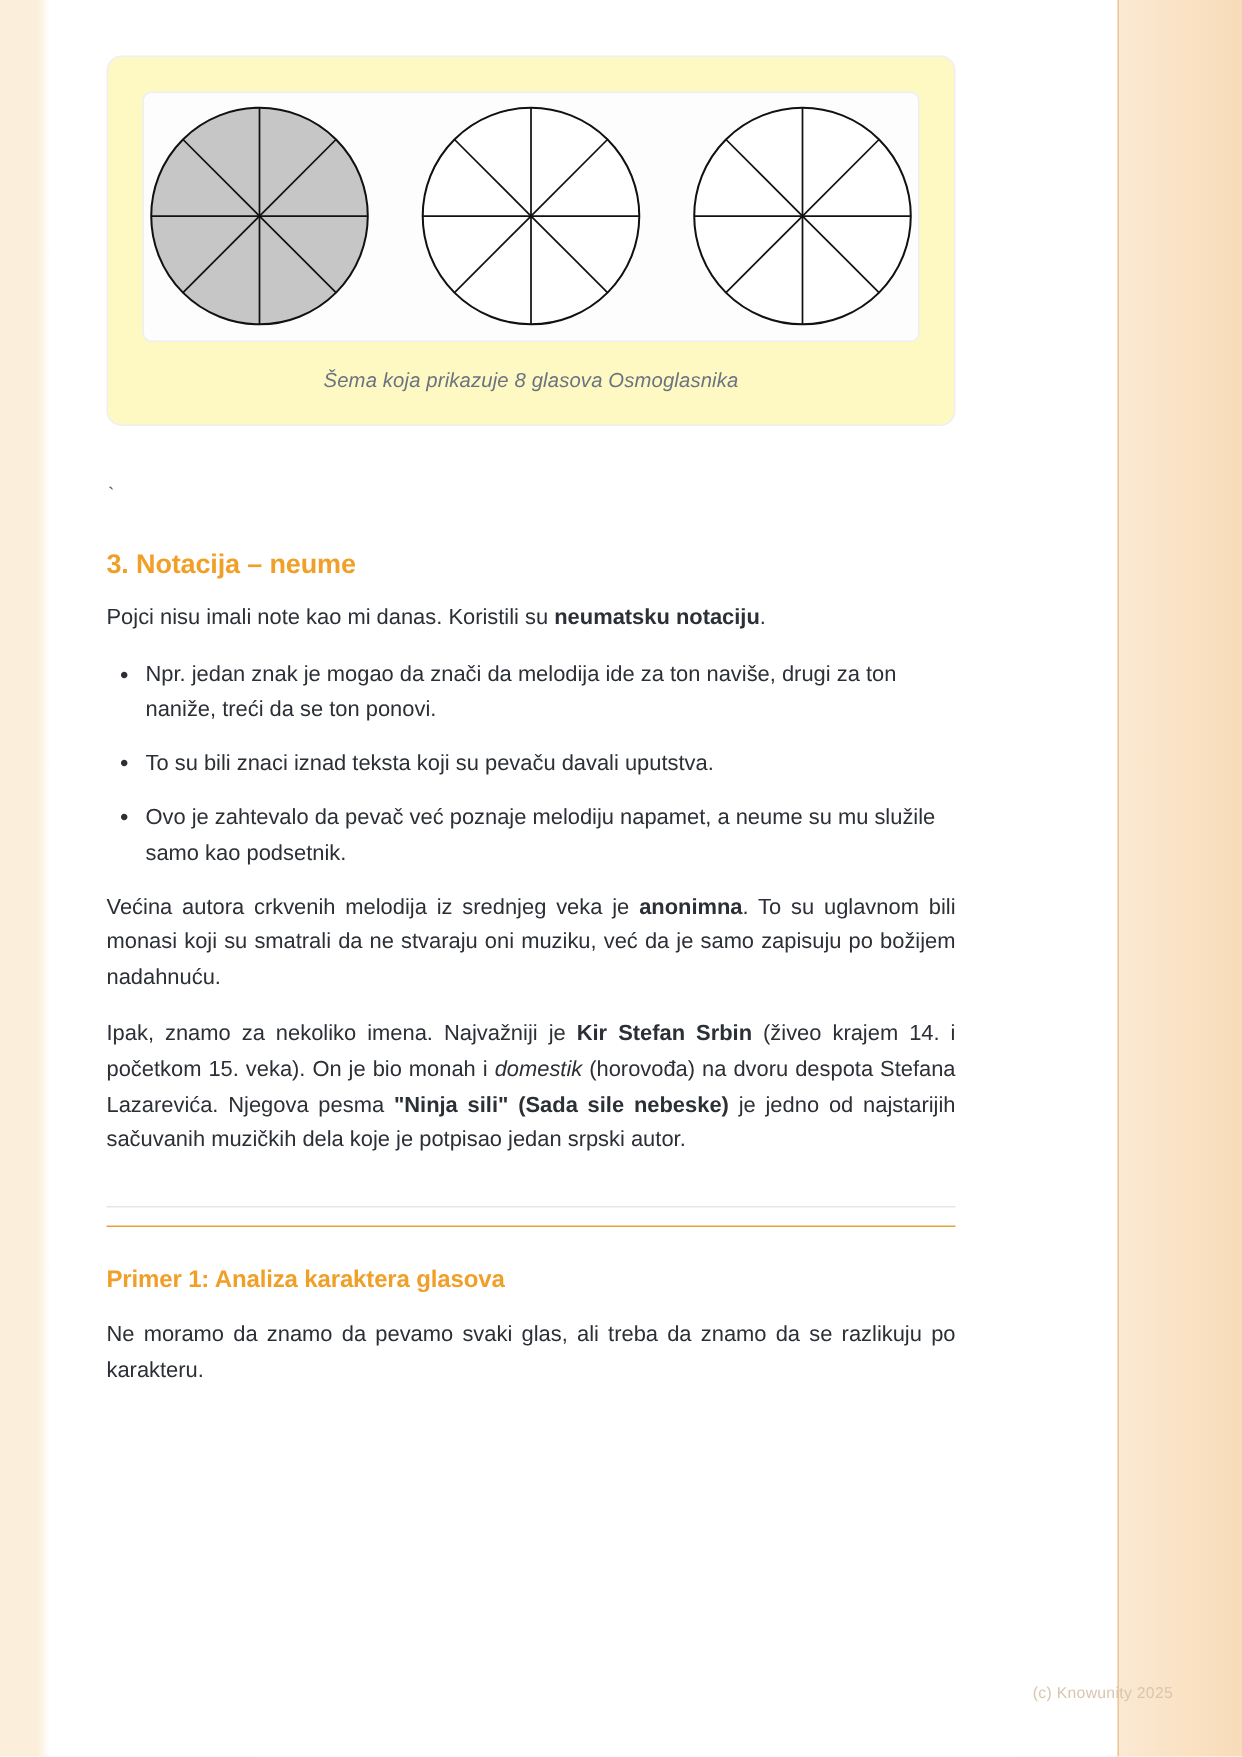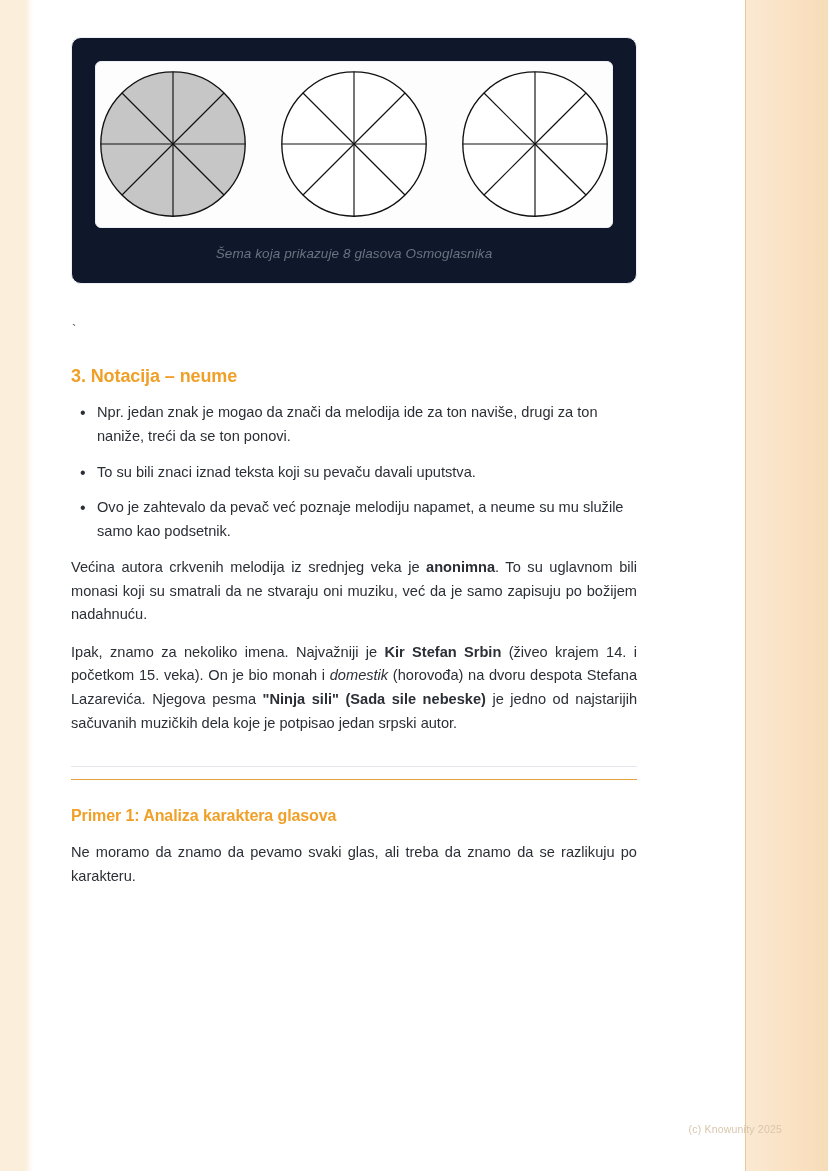--- a/index.html
+++ b/index.html
@@ -48,21 +48,21 @@
     position: absolute;
     left: 71px;
     top: 0;
     width: 566px;
   }
 
   
   .figure-card {
     margin-top: 37px;
     width: 566px;
-    background: #0f172a;
+    background: #fef9c3;
     border: 1px solid #eceff3;
     border-radius: 10px;
     padding: 0;
     box-sizing: border-box;
   }
   .figure-inner {
     margin: 23px 23px 0 23px;
     background: #fdfdfd;
     border: 1px solid #eceff3;
     border-radius: 6px;
@@ -202,20 +202,21 @@
         <line x1="80" y1="77" x2="5" y2="77" stroke="#111" stroke-width="1.2"></line>
         <line x1="80" y1="77" x2="27" y2="24" stroke="#111" stroke-width="1.2"></line>
       </svg>
     </div>
     <div class="figure-caption">Šema koja prikazuje 8 glasova Osmoglasnika</div>
   </div>
 
   <div class="tick-mark">`</div>
 
   <h3 class="section">3. Notacija – neume</h3>
+  <p class="body"><span>Pojci nisu imali note kao mi danas. Koristili su </span><b>neumatsku notaciju</b><span>.</span></p>
 
   <ul class="bullets">
     <li>Npr. jedan znak je mogao da znači da melodija ide za ton naviše, drugi za ton naniže, treći da se ton ponovi.</li>
     <li>To su bili znaci iznad teksta koji su pevaču davali uputstva.</li>
     <li>Ovo je zahtevalo da pevač već poznaje melodiju napamet, a neume su mu služile samo kao podsetnik.</li>
   </ul>
 
   <p class="body"><span>Većina autora crkvenih melodija iz srednjeg veka je </span><b>anonimna</b><span>. To su uglavnom bili monasi koji su smatrali da ne stvaraju oni muziku, već da je samo zapisuju po božijem nadahnuću.</span></p>
   <p class="body"><span>Ipak, znamo za nekoliko imena. Najvažniji je </span><b>Kir Stefan Srbin</b><span> (živeo krajem 14. i početkom 15. veka). On je bio monah i </span><i>domestik</i><span> (horovođa) na dvoru despota Stefana Lazarevića. Njegova pesma </span><b>"Ninja sili" (Sada sile nebeske)</b><span> je jedno od najstarijih sačuvanih muzičkih dela koje je potpisao jedan srpski autor.</span></p>
 

